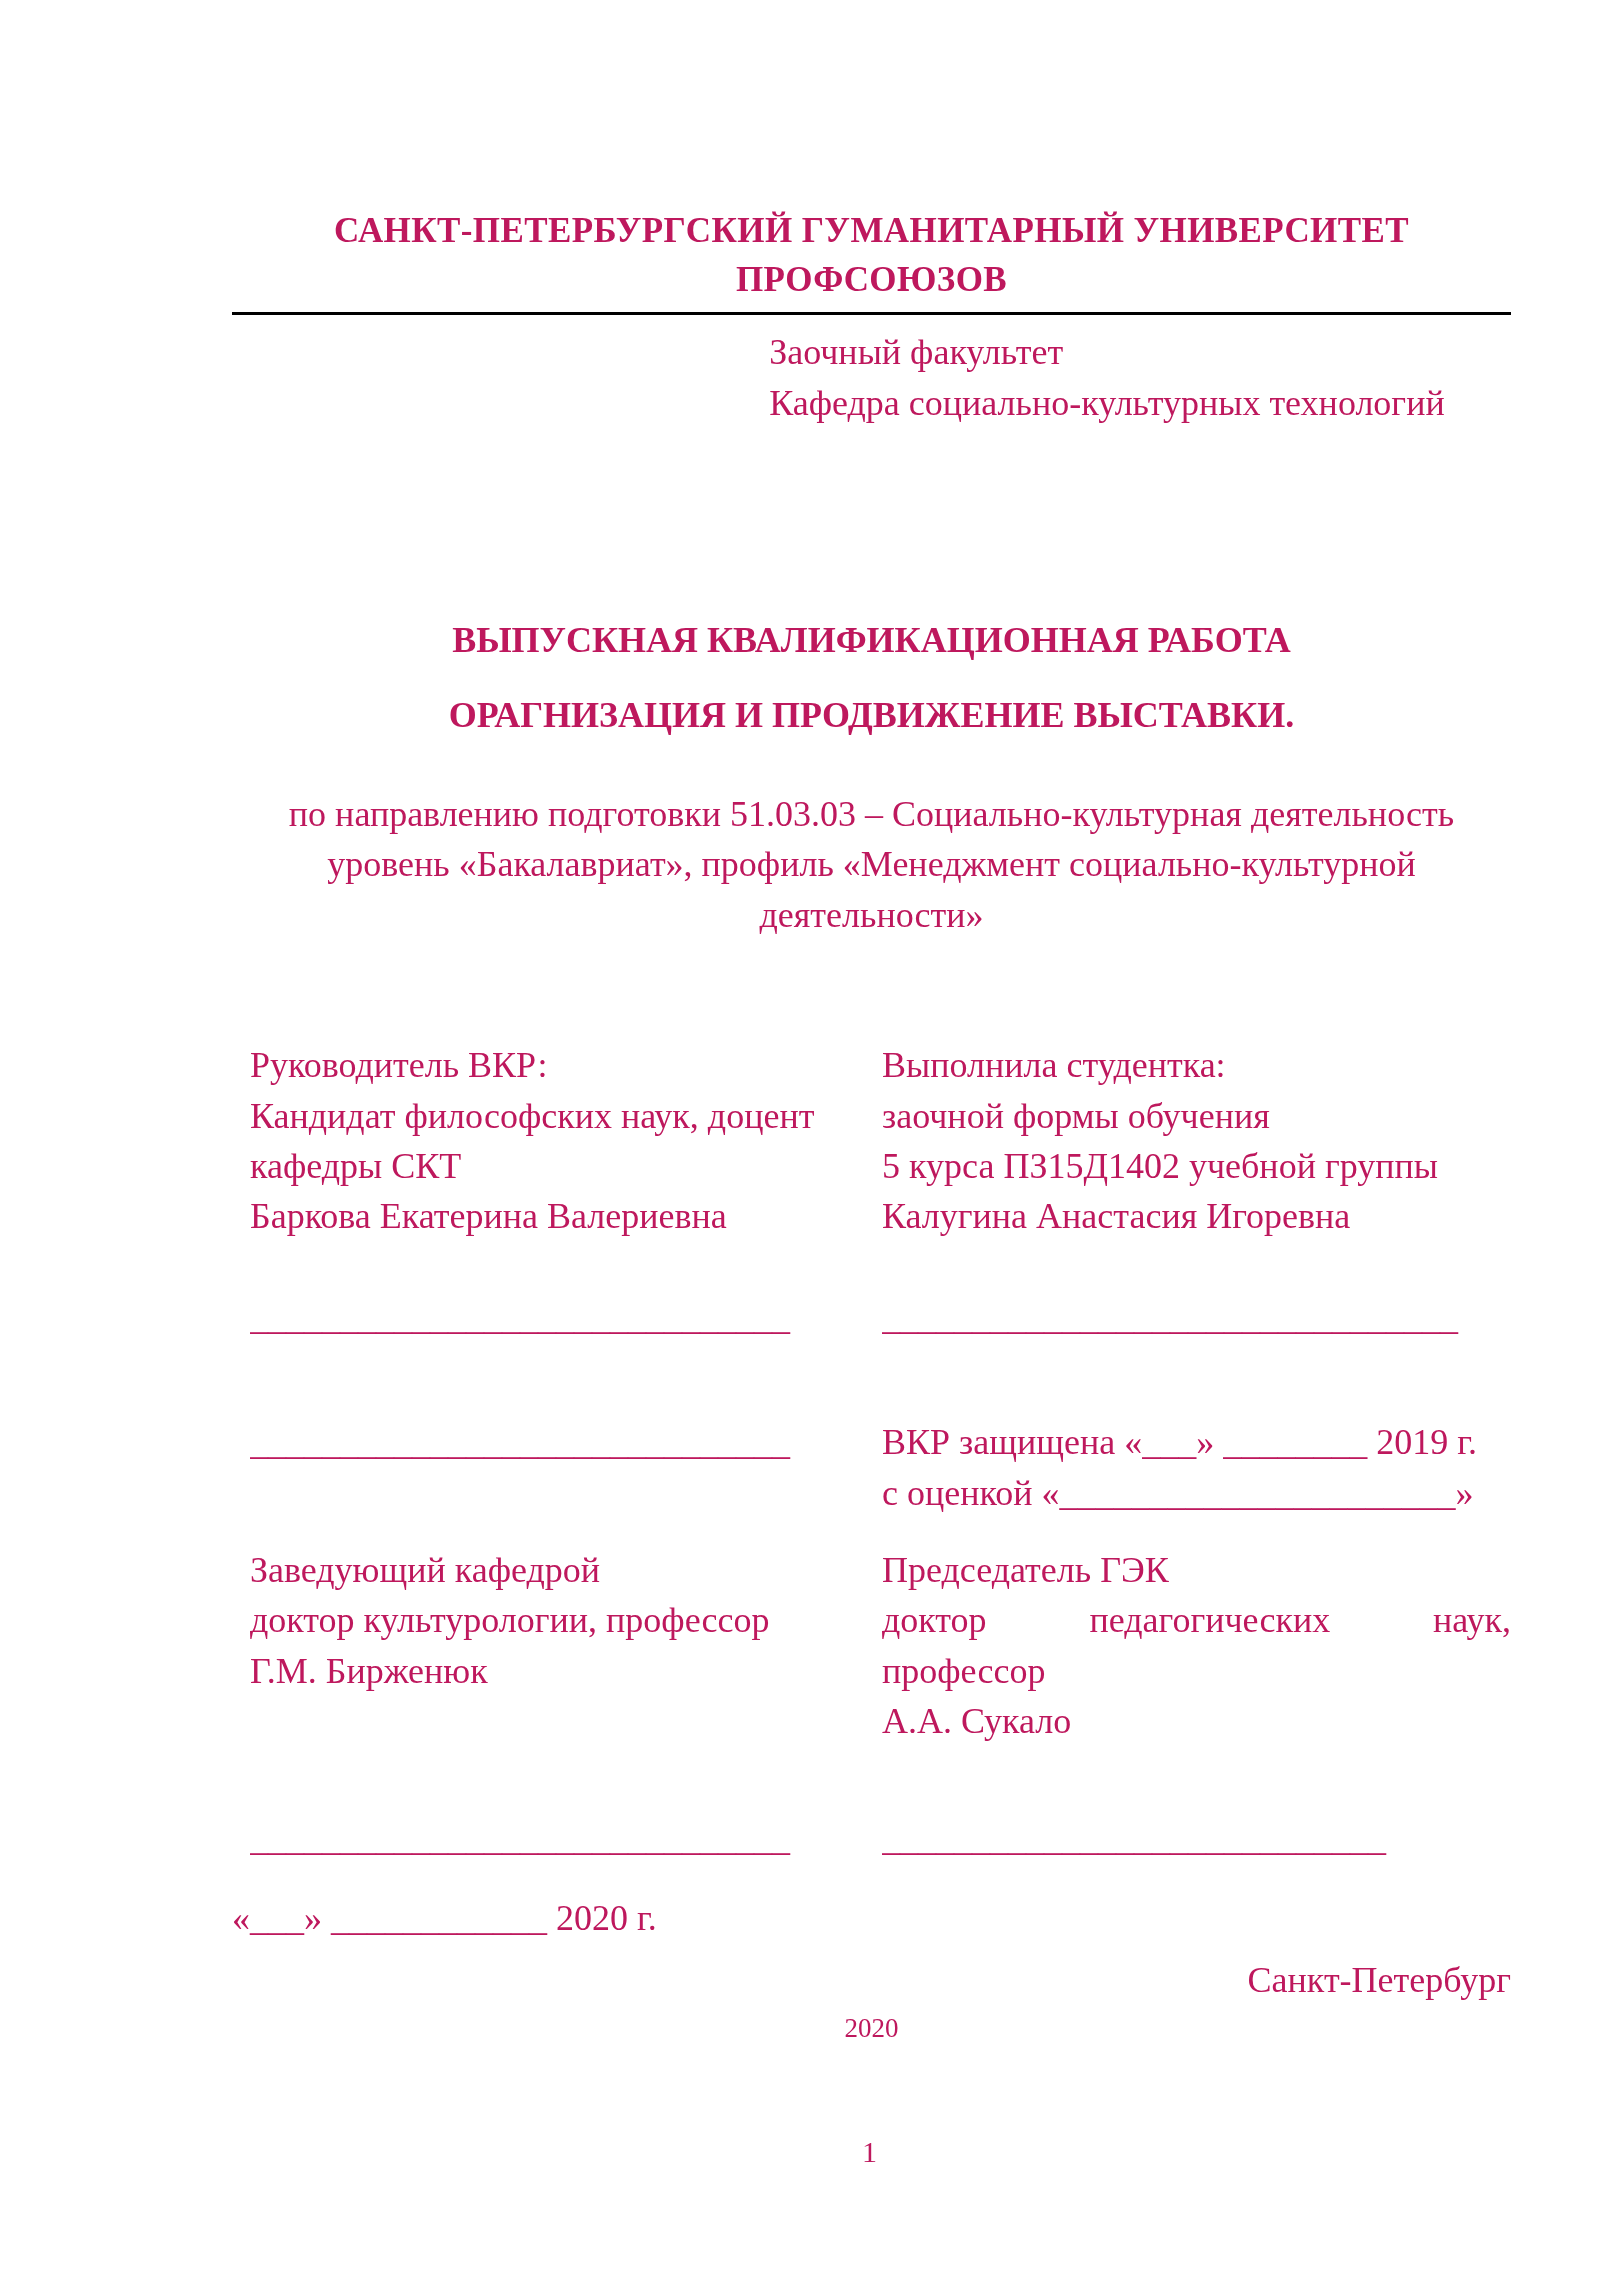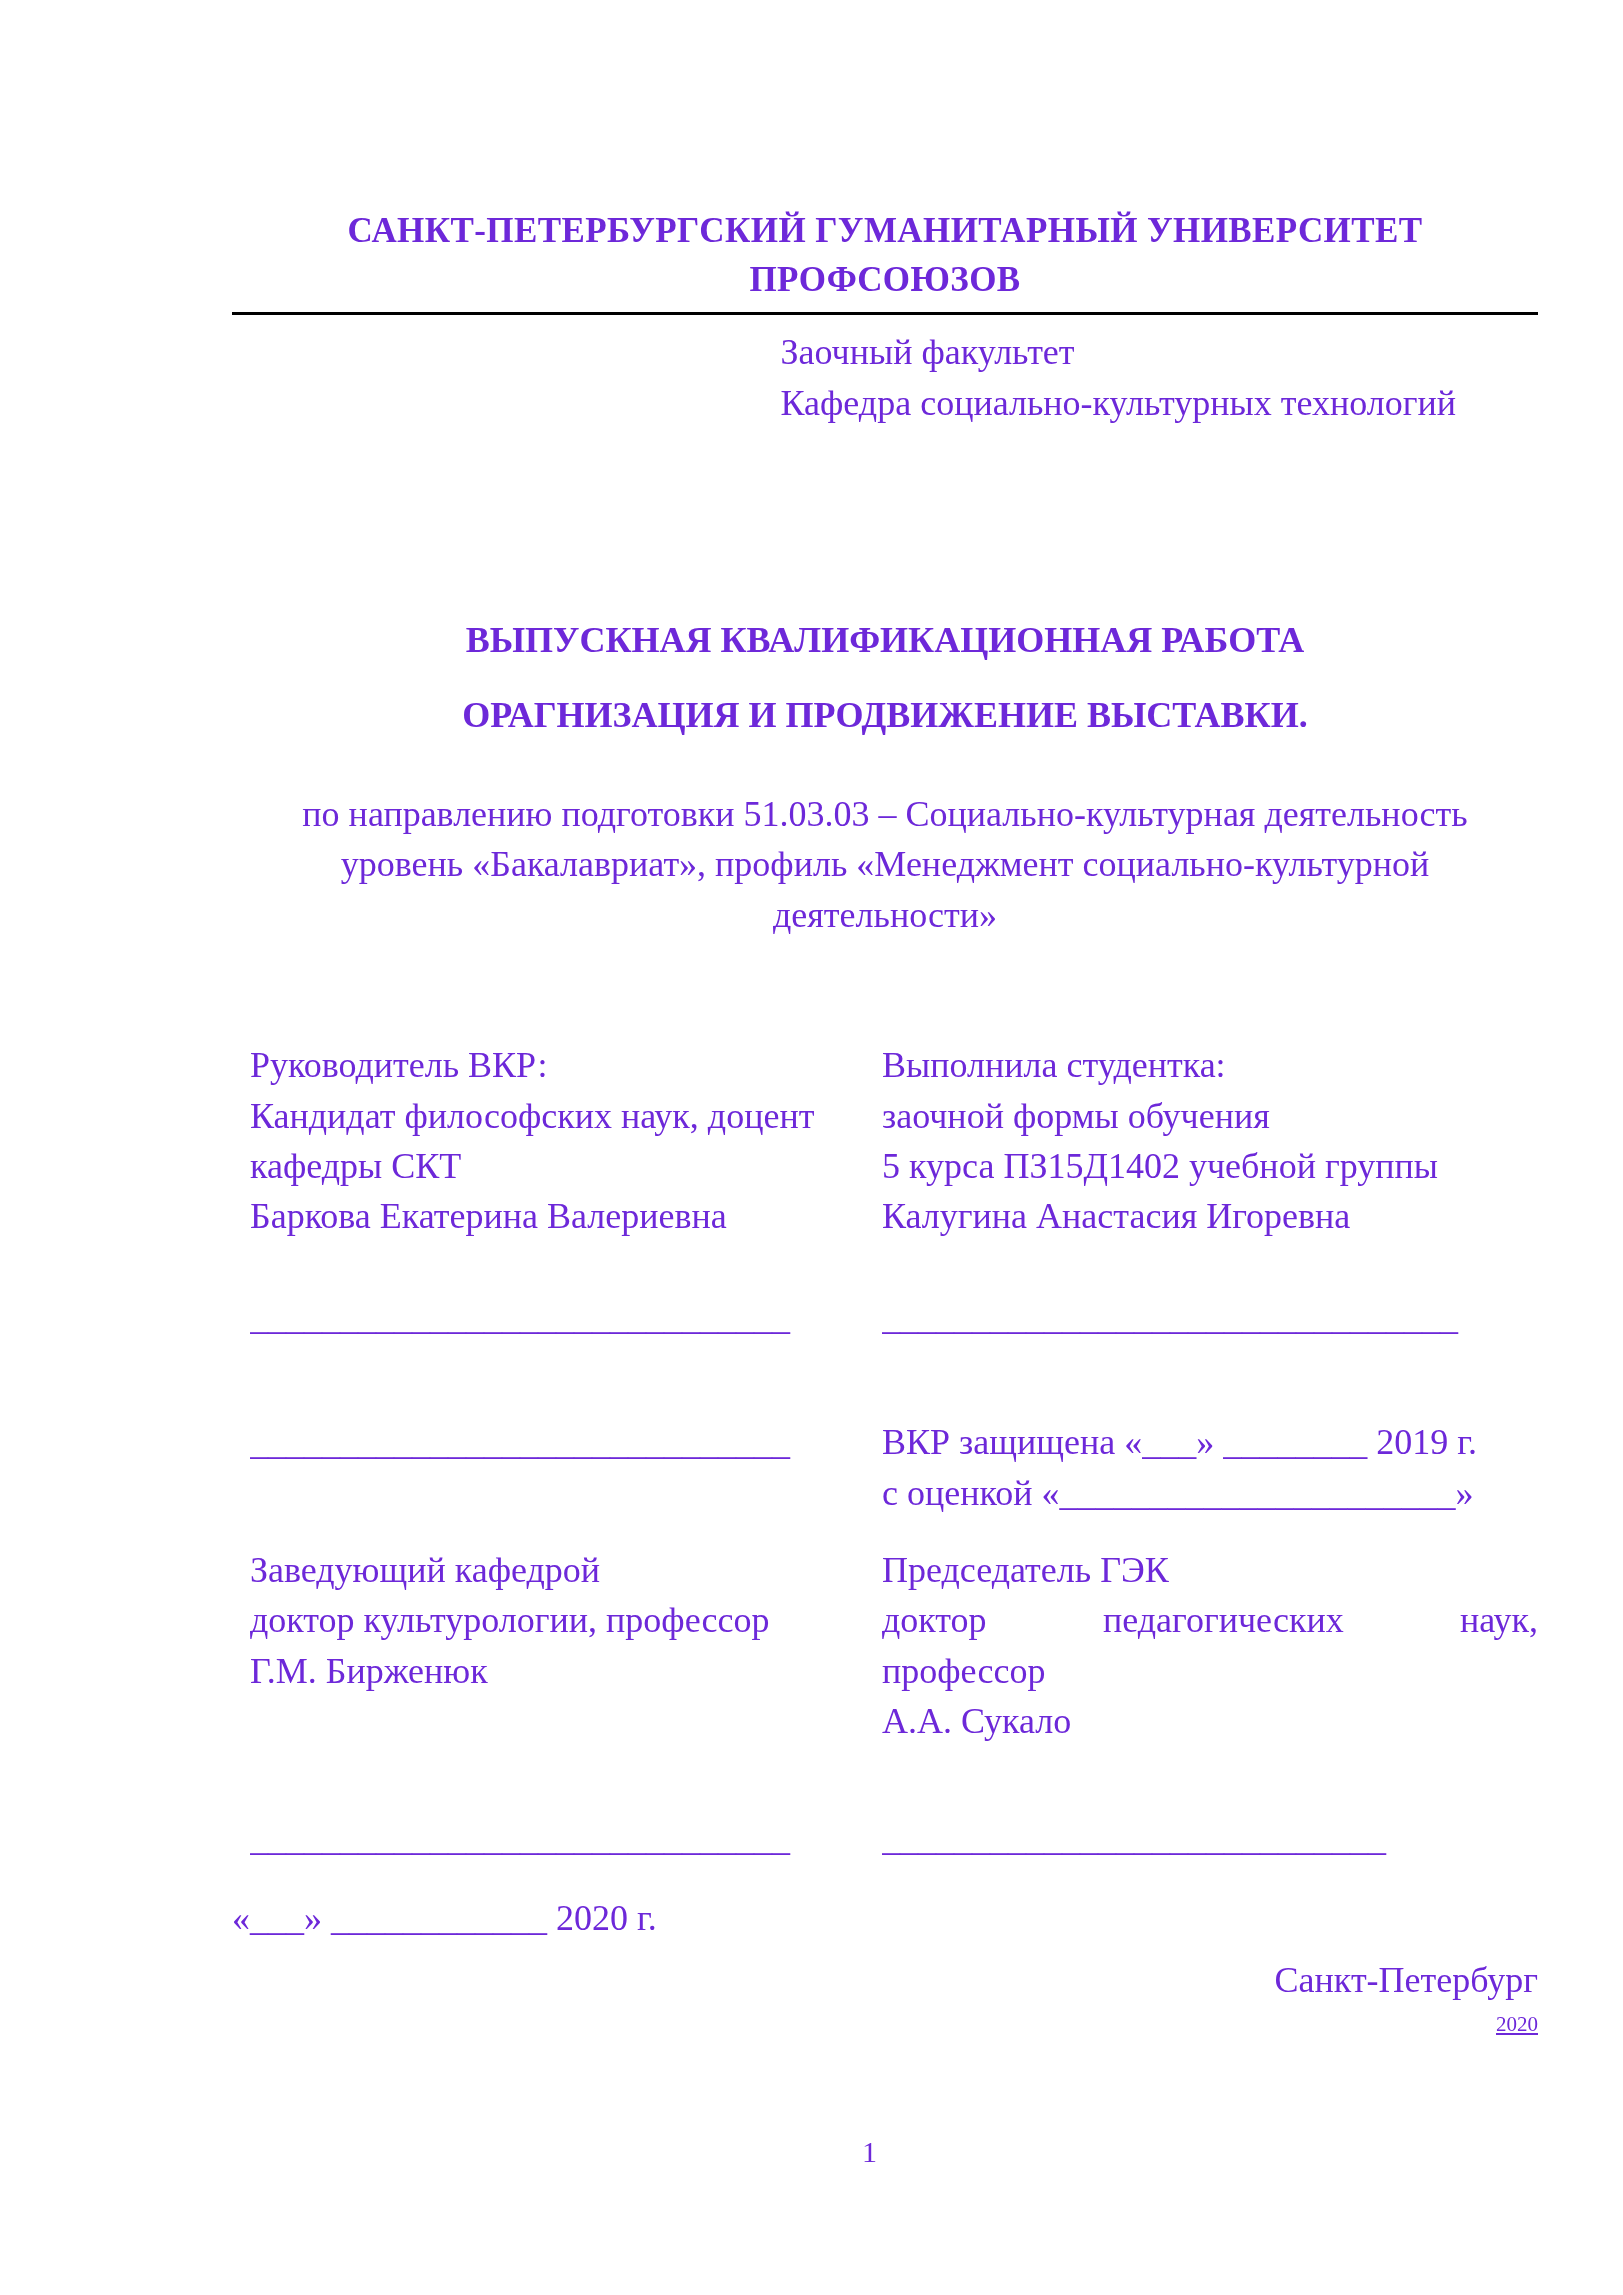--- a/index.html
+++ b/index.html
@@ -5,26 +5,26 @@
   html, body {
     margin: 0;
     padding: 0;
     background: #ffffff;
   }
   .page {
     position: relative;
     width: 1623px;
     height: 2295px;
     background: #ffffff;
-    color: #6d28d9;
+    color: #be185d;
     font-family: "Liberation Serif", "DejaVu Serif", serif;
     font-size: 36px;
     line-height: 1.4;
     box-sizing: border-box;
-    padding: 206px 85px 0 232px;
+    padding: 206px 112px 0 232px;
     overflow: hidden;
   }
   .university-header {
     font-weight: bold;
     text-align: center;
     font-size: 35px;
     padding-bottom: 7.9px;
     border-bottom: 3.9px solid #000000;
     margin-bottom: 12.6px;
     letter-spacing: 0.4px;
@@ -59,24 +59,23 @@
   .justify-line {
     text-align: justify;
     text-align-last: justify;
   }
   .date-line { margin-top: 30px; }
   .city-line {
     text-align: right;
     margin-top: 12px;
   }
   .year-line {
-    text-align: right;
-    font-size: 21px;
+    text-align: center;
+    font-size: 27px;
     margin-top: 4.7px;
-    text-decoration: underline;
   }
   .page-number {
     position: absolute;
     left: 232px;
     right: 116px;
     bottom: 122px;
     text-align: center;
     font-size: 30px;
   }
   .sig { white-space: nowrap; overflow: hidden; }

